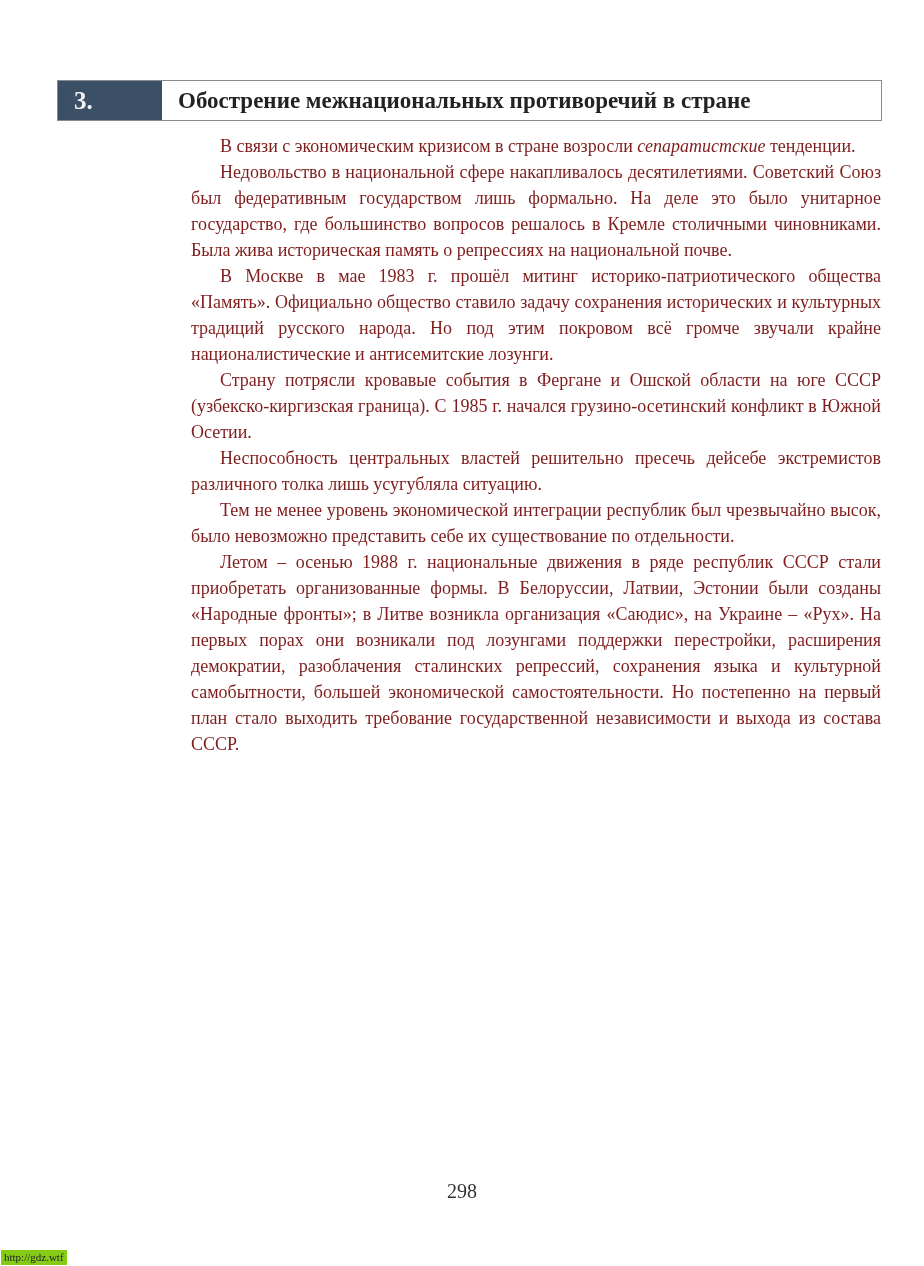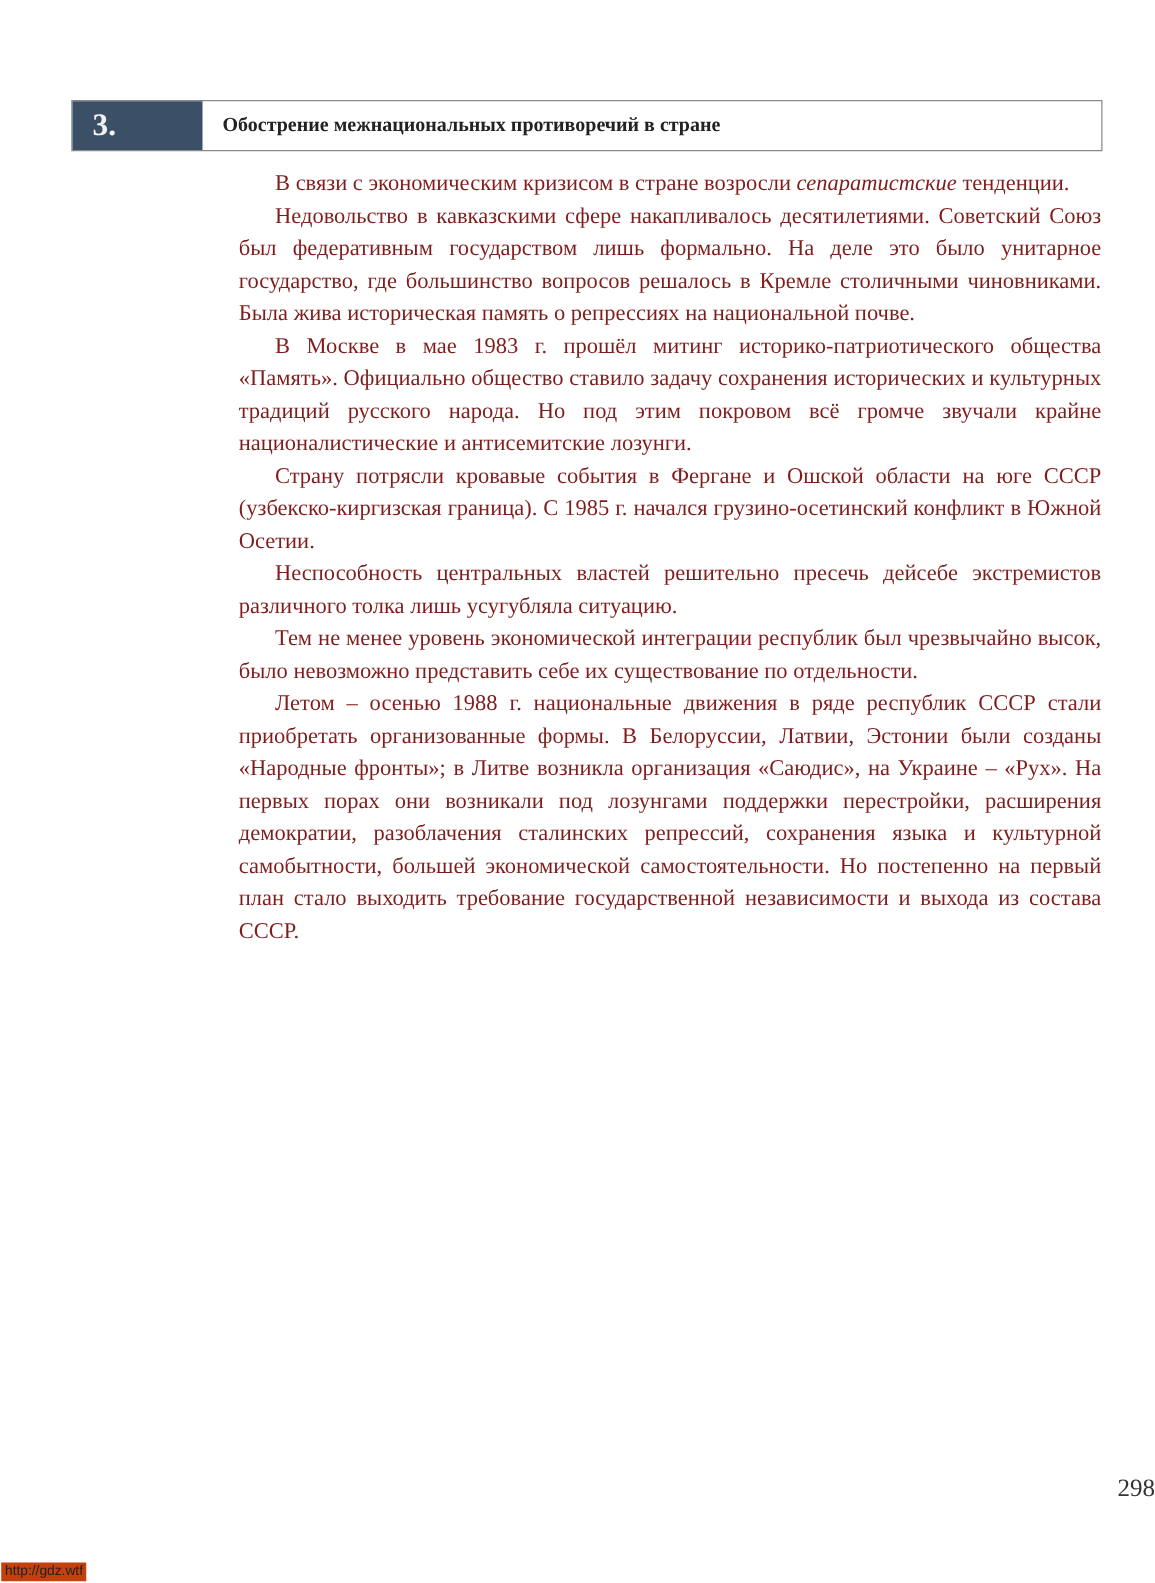--- a/index.html
+++ b/index.html
@@ -39,21 +39,21 @@
       padding-left: 16px;
       box-sizing: border-box;
     }
     .section-title {
       flex: 1;
       display: flex;
       align-items: center;
       padding-left: 16px;
       font-family: "Liberation Serif", serif;
       font-weight: bold;
-      font-size: 16px;
+      font-size: 23px;
       color: #222;
     }
     .text-block {
       position: absolute;
       left: 191px;
       top: 133px;
       width: 690px;
       font-family: "Liberation Serif", serif;
       font-size: 18px;
       line-height: 26px;
@@ -66,48 +66,48 @@
       text-indent: 29px;
     }
     .text-block em {
       font-style: italic;
     }
     .page-number {
       position: absolute;
       left: 0;
       width: 924px;
       top: 1180px;
-      text-align: right;
+      text-align: center;
       font-family: "Liberation Serif", serif;
       font-size: 20px;
       color: #333;
     }
     .watermark {
       position: absolute;
       left: 1px;
       top: 1250px;
-      background: #c2410c;
+      background: #84cc16;
       color: #222;
-      font-family: Liberation Sans, sans-serif;
+      font-family: Liberation Serif, serif;
       font-size: 11px;
       padding: 1px 3px;
       line-height: 13px;
     }
   </style>
 </head>
 <body>
 
 <div class="section-header">
   <div class="section-number">3.</div>
   <div class="section-title">Обострение межнациональных противоречий в стране</div>
 </div>
 
 <div class="text-block">
   <p><span>В связи с экономическим кризисом в стране возросли </span><em>сепара­тистские</em><span> тенденции.</span></p>
-  <p>Недовольство в кавказскими сфере накапливалось десятиле­тиями. Советский Союз был федеративным государством лишь формально. На деле это было унитарное государство, где боль­шинство вопросов решалось в Кремле столичными чиновника­ми. Была жива историческая память о репрессиях на националь­ной почве.</p>
+  <p>Недовольство в национальной сфере накапливалось десятиле­тиями. Советский Союз был федеративным государством лишь формально. На деле это было унитарное государство, где боль­шинство вопросов решалось в Кремле столичными чиновника­ми. Была жива историческая память о репрессиях на националь­ной почве.</p>
   <p>В Москве в мае 1983 г. прошёл митинг историко-патриотическо­го общества «Память». Официально общество ставило задачу со­хранения исторических и культурных традиций русского народа. Но под этим покровом всё громче звучали крайне националисти­ческие и антисемитские лозунги.</p>
   <p>Страну потрясли кровавые события в Фергане и Ошской облас­ти на юге СССР (узбекско-киргизская граница). С 1985 г. начался грузино-осетинский конфликт в Южной Осетии.</p>
   <p>Неспособность центральных властей решительно пресечь дей­себе экстремистов различного толка лишь усугубляла ситуацию.</p>
   <p>Тем не менее уровень экономической интеграции республик был чрезвычайно высок, было невозможно представить себе их су­ществование по отдельности.</p>
   <p>Летом – осенью 1988 г. национальные движения в ряде респуб­лик СССР стали приобретать организованные формы. В Белорус­сии, Латвии, Эстонии были созданы «Народные фронты»; в Литве возникла организация «Саюдис», на Украине – «Рух». На первых порах они возникали под лозунгами поддержки перестройки, рас­ширения демократии, разоблачения сталинских репрессий, сохра­нения языка и культурной самобытности, большей экономической самостоятельности. Но постепенно на первый план стало выхо­дить требование государственной независимости и выхода из состава СССР.</p>
 </div>
 
 <div class="page-number">298</div>
 
 <div class="watermark">http://gdz.wtf</div>

